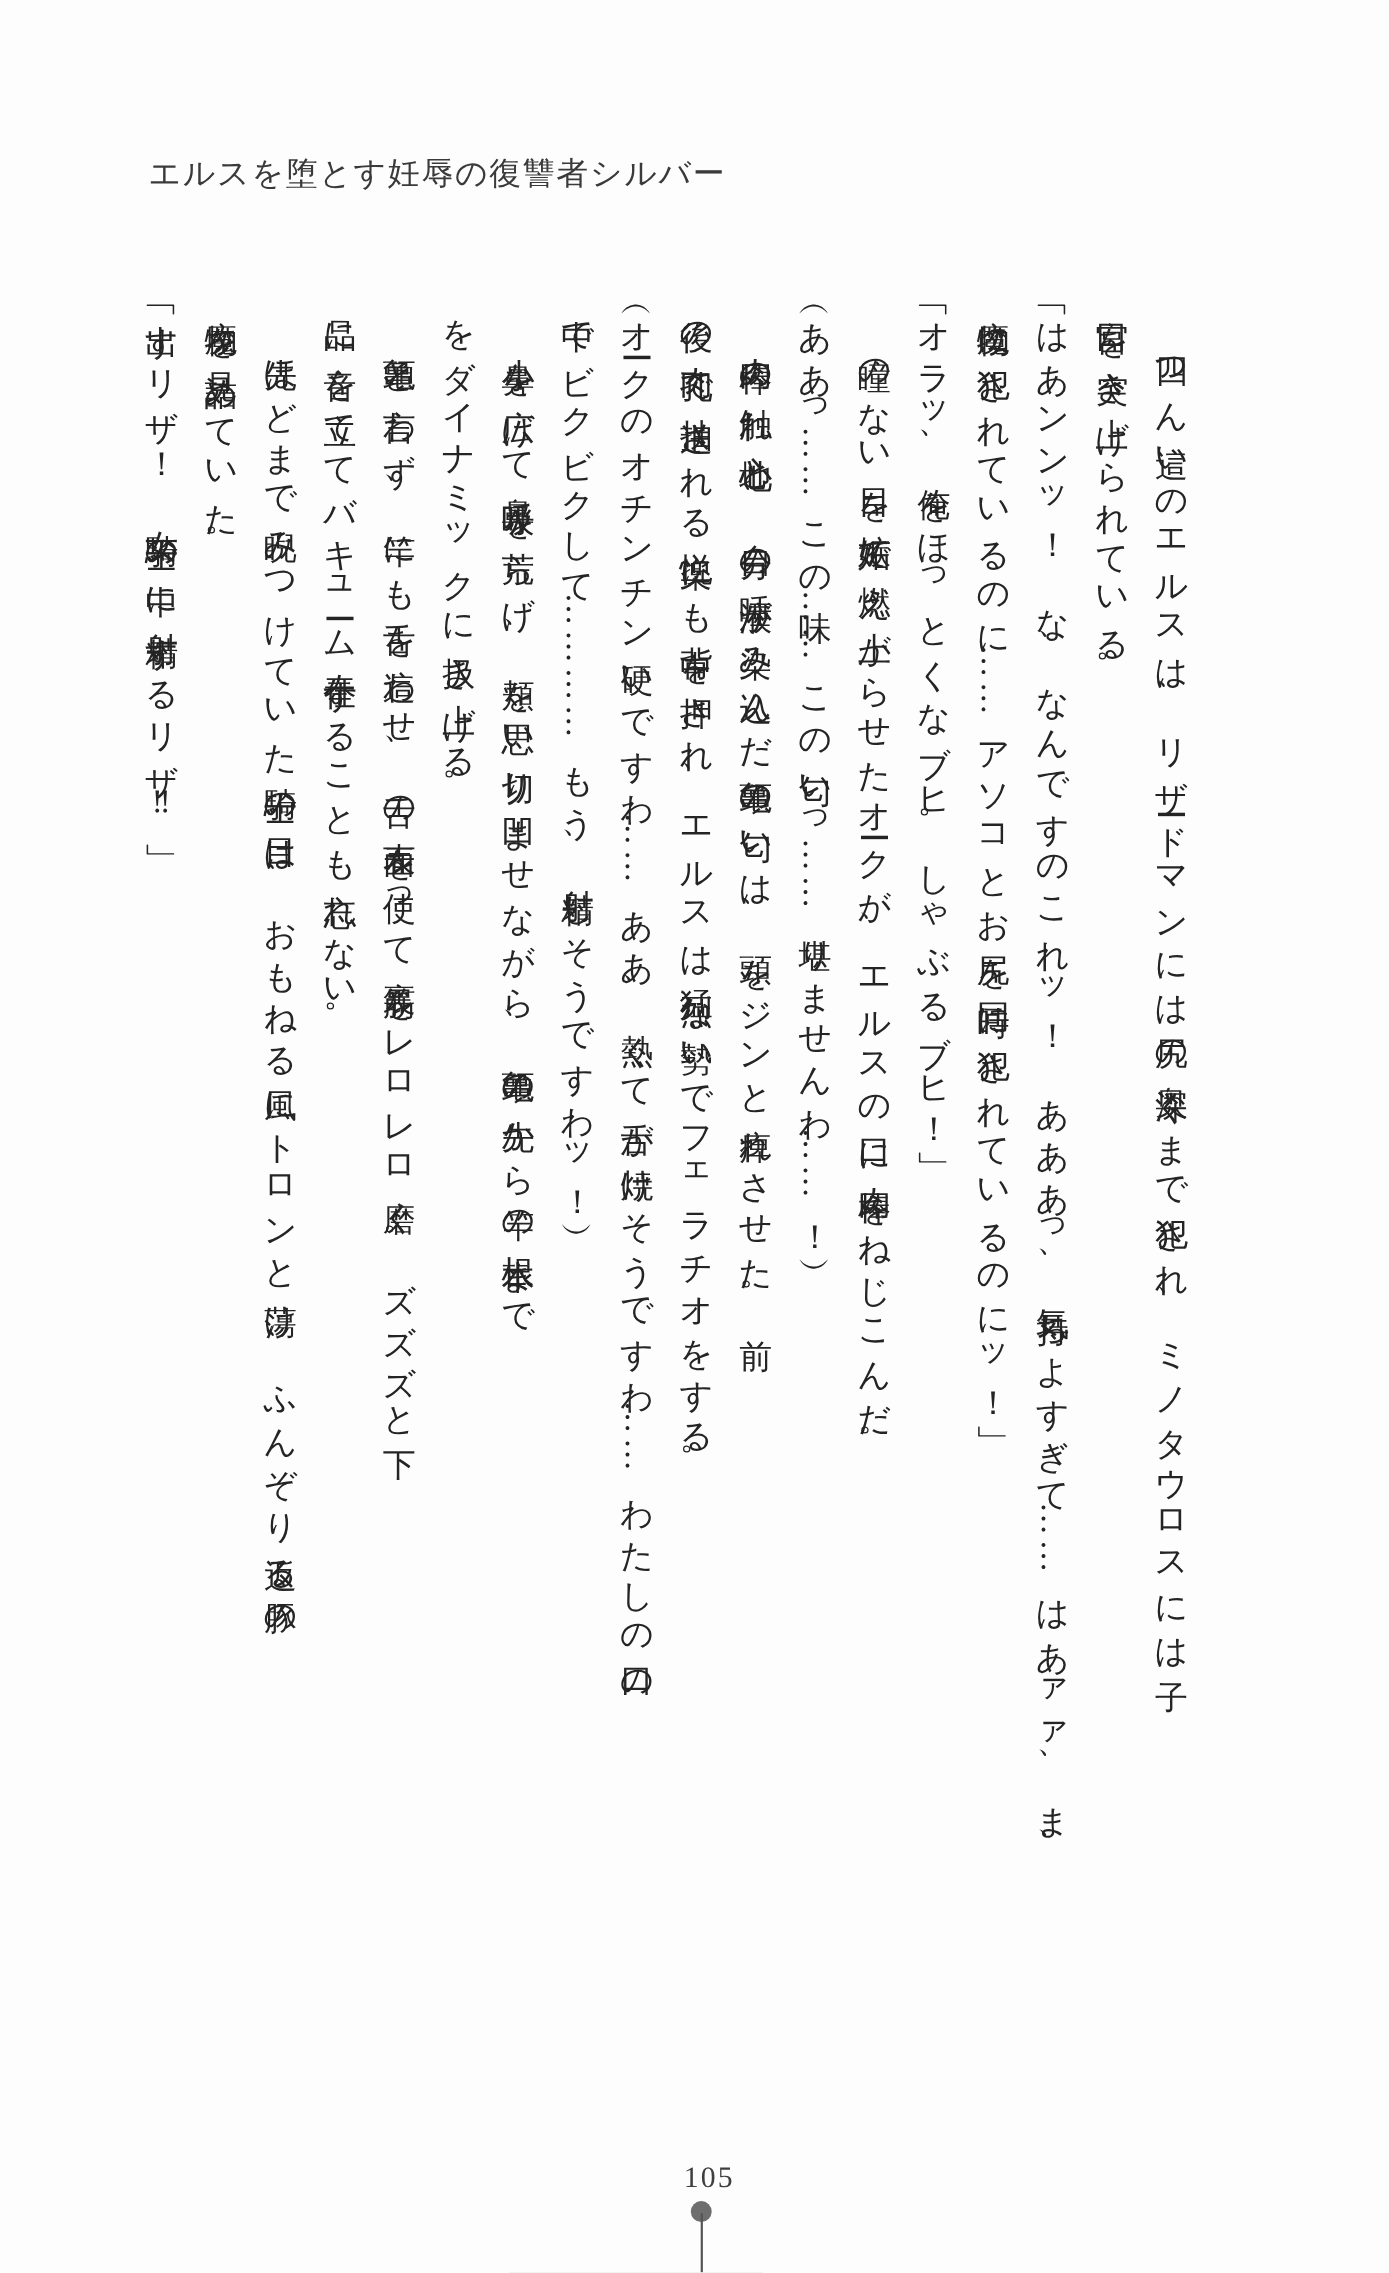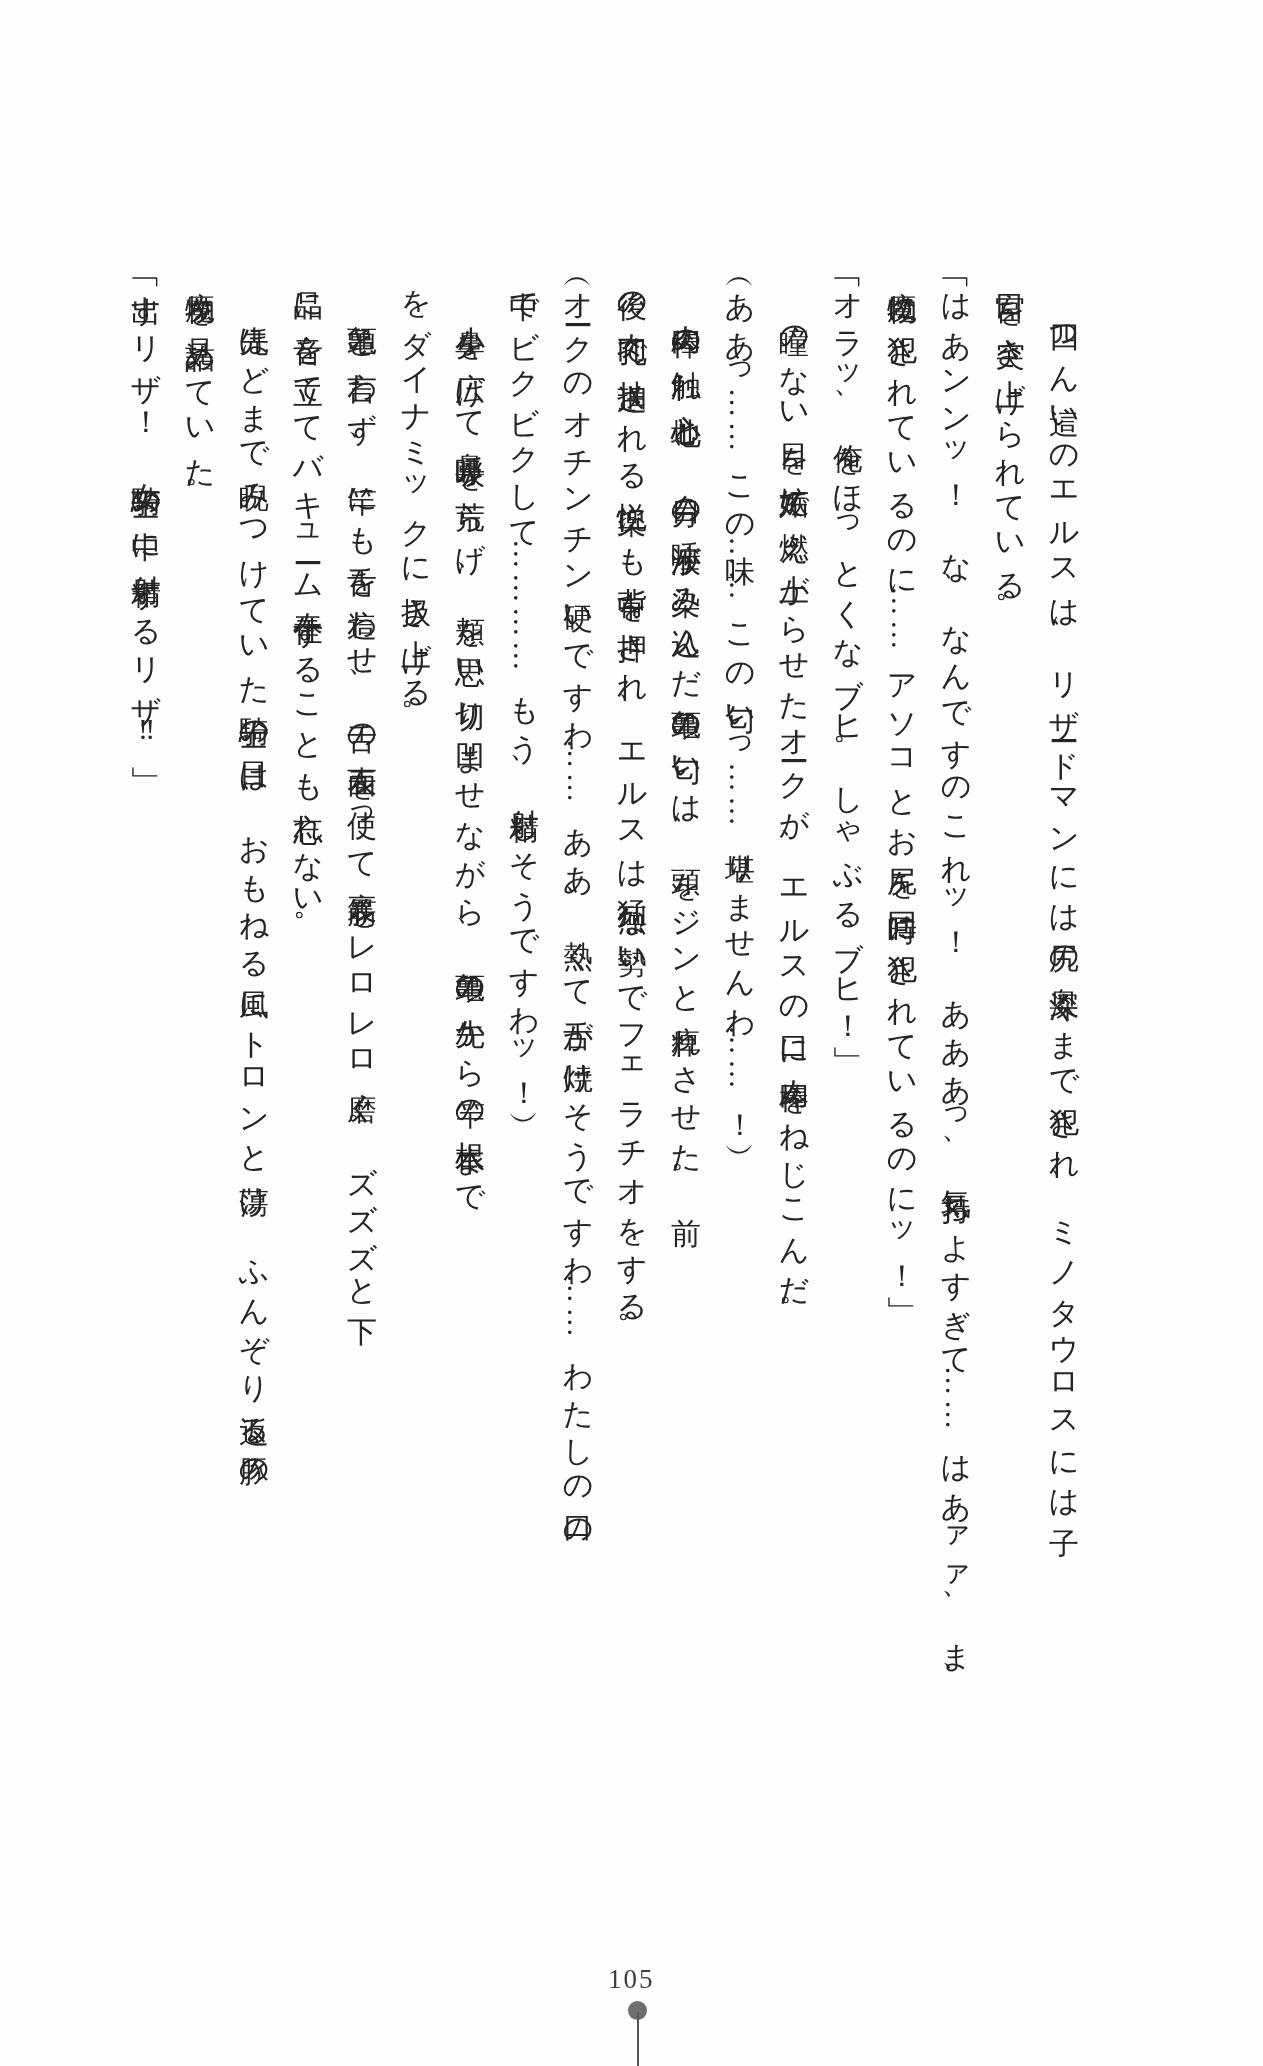--- a/index.html
+++ b/index.html
@@ -43,21 +43,21 @@
     letter-spacing: 4px;
     color: var(--text);
     white-space: pre;
   }
   .line { display: block; }
   .page-number {
     position: absolute;
     left: 608px;
     top: 1964px;
     width: 60px;
-    text-align: left;
+    text-align: right;
     font-size: 27px;
     letter-spacing: 2px;
     color: var(--page-number);
   }
   .footer-ornament-dot {
     position: absolute;
     left: 628px;
     top: 2001px;
     width: 19px;
     height: 19px;
@@ -71,20 +71,21 @@
     width: 2px;
     height: 54px;
     background: var(--ornament-line);
   }
 </style>
 </head>
 <body>
 
 <div class="page">
 
+  <div class="running-header">エルスを堕とす妊辱の復讐者シルバー</div>
 
   <div class="body-text"><span class="line">　四つん這いのエルスは、リザードマンには尻の奥深くまで犯され、ミノタウロスには子</span><span class="line">宮口を突き上げられている。</span><span class="line">「はあンンッ！　な、なんですのこれッ！　あああっ、気持ちよすぎて……はあァァ、ま、</span><span class="line">魔物に犯されているのに……アソコとお尻を同時に犯されているのにッ！」</span><span class="line">「オラッ、俺をほっとくなブヒ。しゃぶるブヒ！」</span><span class="line">　瞳のない目を嫉妬で燃え上がらせたオークが、エルスの口に肉棒をねじこんだ。</span><span class="line">（ああっ……この味……この匂いっ……堪りませんわ……！）</span><span class="line">　肉棒の触れ心地と、自分の唾液が染み込んだ亀頭の匂いは、頭をジンと痺れさせた。前</span><span class="line">後の肉孔で抽送される悦楽にも背中を押され、エルスは猛烈な勢いでフェラチオをする。</span><span class="line">（オークのオチンチン硬いですわ……ああ、熱くて舌が焼けそうですわ……わたしの口の</span><span class="line">中でビクビクして…………もう、射精しそうですわッ！）</span><span class="line">　小鼻を広げて鼻呼吸を荒らげ、頬を思い切り凹ませながら、亀頭の先から竿の根本まで</span><span class="line">をダイナミックに扱き上げる。</span><span class="line">　亀頭と言わず、竿にも舌を這わせ、舌の表面を使って裏筋をレロレロ磨く。ズズズと下</span><span class="line">品に音を立ててバキューム奉仕することも忘れない。</span><span class="line">　先ほどまで睨みつけていた騎士の目は、おもねる風にトロンと蕩け、ふんぞり返る豚の</span><span class="line">魔物を見詰めていた。</span><span class="line">「出すリザ！　女騎士の中に射精するリザ‼」</span></div>
 
   <div class="page-number">105</div>
 
   <div class="footer-ornament-dot"></div>
 
   <div class="footer-ornament-line"></div>
 
 </div>

